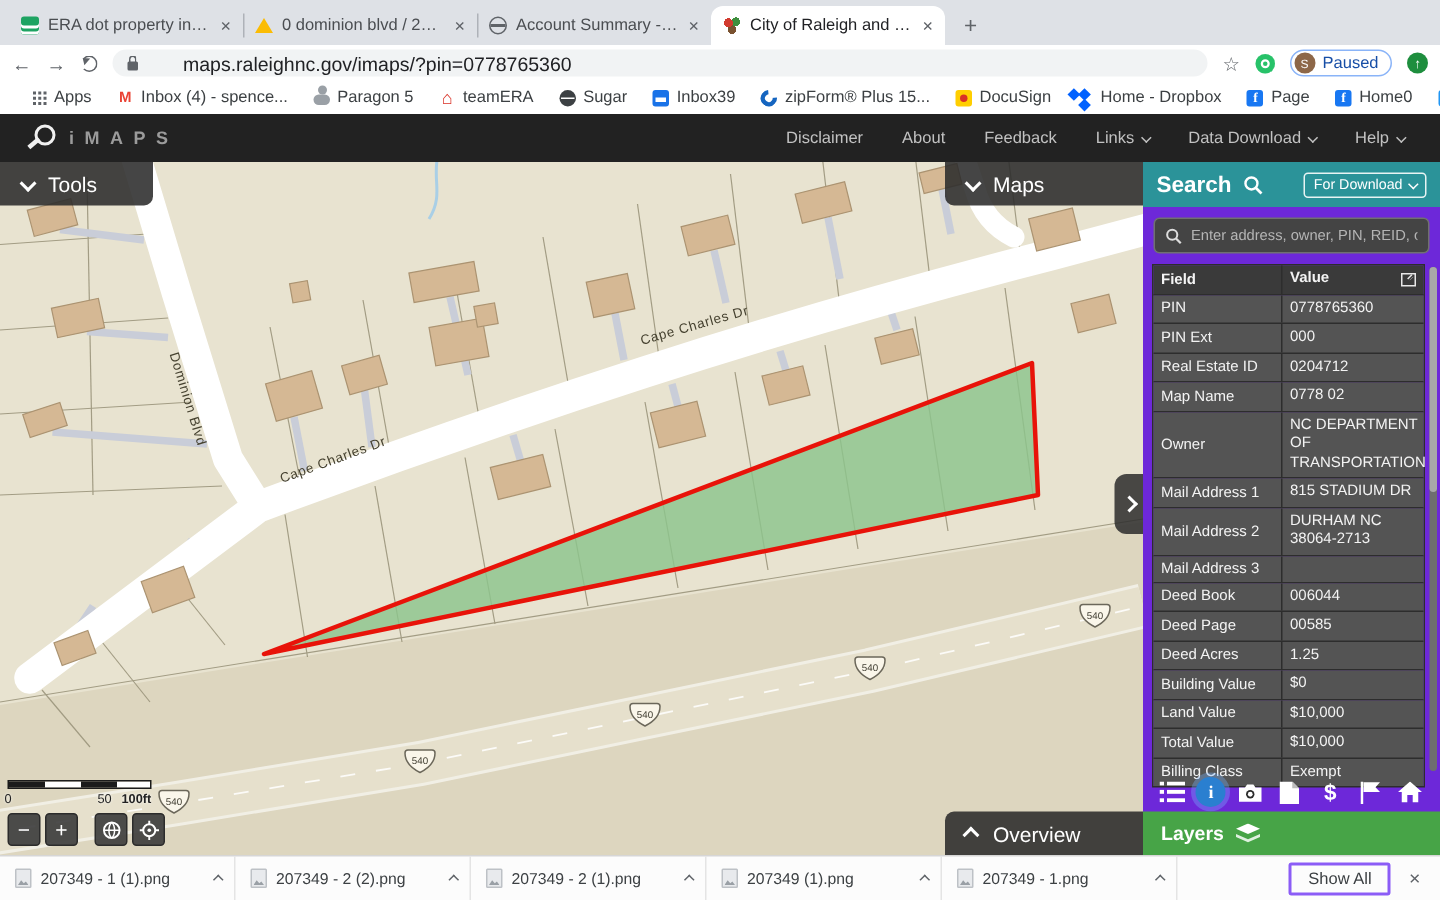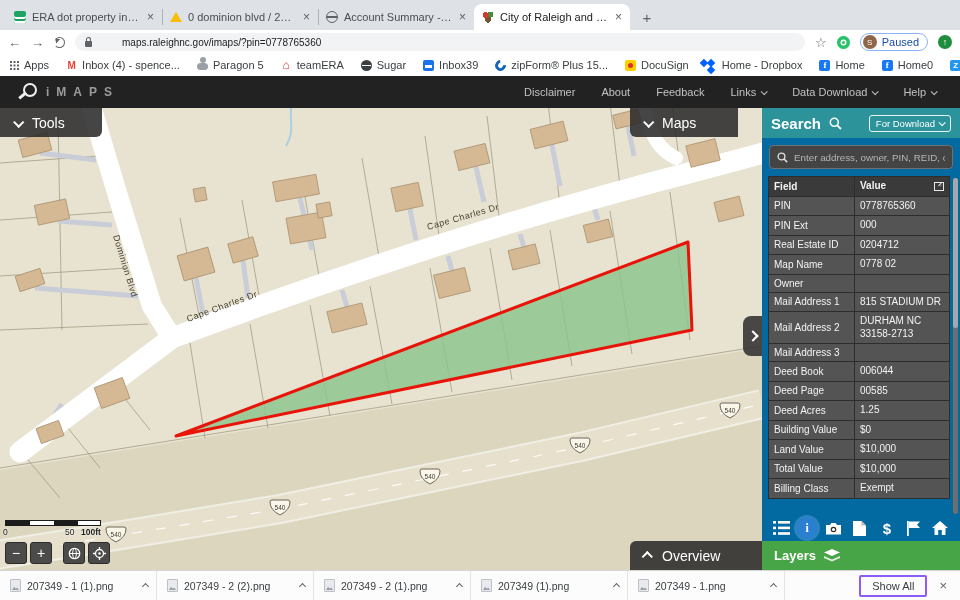--- a/index.html
+++ b/index.html
@@ -22,29 +22,29 @@
   .fav-globe::before { content:""; position:absolute; left:0; right:0; top:4px; height:1.5px; background:#5f6368; }
   .fav-imaps { background:radial-gradient(circle at 30% 35%, #d23b2f 0 3px, transparent 3px), radial-gradient(circle at 70% 30%, #3f8f3f 0 3px, transparent 3px), radial-gradient(circle at 50% 72%, #7a5230 0 3px, transparent 3px); }
 
   .urlbar { position:absolute; left:0; top:30px; width:960px; height:24px; background:#fff; display:flex; align-items:center; padding:0 8px; gap:10px; }
   .navbtn { font-size:13px; color:#5f6368; }
   .reload { width:11px; height:11px; border:1.7px solid #5f6368; border-radius:50%; border-left-color:transparent; position:relative; }
   .reload::after { content:""; position:absolute; left:-3px; top:-2px; border:3px solid transparent; border-right:4px solid #5f6368; transform:rotate(40deg); }
   .omnibox { flex:1; height:18px; background:#f1f3f4; border-radius:9px; display:flex; align-items:center; gap:6px; padding:0 10px; }
   .lock { width:7px; height:6px; background:#5f6368; border-radius:1px; position:relative; margin-top:3px; }
   .lock::before { content:""; position:absolute; left:1px; top:-4px; width:3px; height:4px; border:1.4px solid #5f6368; border-bottom:none; border-radius:3px 3px 0 0; }
-  .url-text { font-size:10px; color:#202124;padding-left:24px; }
+  .url-text { font-size:13px; color:#202124;padding-left:24px; }
   .star { font-size:13px; color:#5f6368; }
   .ext-dot { width:13px; height:13px; border-radius:50%; background:#27c269; box-shadow:inset 0 0 0 3.5px #27c269, inset 0 0 0 5px #fff; }
   .paused-pill { display:flex; align-items:center; gap:5px; border:1.5px solid #8ab4f8; border-radius:11px; padding:1px 8px 1px 2px; }
   .avatar { width:14px; height:14px; border-radius:50%; background:#8d6748; color:#fff; font-size:8px; display:flex; align-items:center; justify-content:center; }
   .paused-label { font-size:11px; color:#174ea6; }
   .update-dot { width:14px; height:14px; border-radius:50%; background:#1e8e3e; color:#fff; font-size:9px; display:flex; align-items:center; justify-content:center; }
 
-  .bookmarks { position:absolute; left:0; top:54px; width:832px; height:22px; background:#fff; display:flex; align-items:center; gap:17px; padding:0 10px; font-size:11px; color:#3c4043; }
+  .bookmarks { position:absolute; left:0; top:54px; width:832px; height:22px; background:#fff; display:flex; align-items:center; gap:17px; padding:0 22px; font-size:11px; color:#3c4043; }
   .bm { display:flex; align-items:center; gap:5px; white-space:nowrap; }
   .bm-ic { width:11px; height:11px; position:relative; flex:0 0 auto; display:flex; align-items:center; justify-content:center; font-size:10px; }
   .ic-apps { width:9px; height:9px; }
   .ic-apps::before { content:""; position:absolute; left:0; top:0; width:2px; height:2px; background:#5f6368; box-shadow:3.5px 0 0 #5f6368,7px 0 0 #5f6368,0 3.5px 0 #5f6368,3.5px 3.5px 0 #5f6368,7px 3.5px 0 #5f6368,0 7px 0 #5f6368,3.5px 7px 0 #5f6368,7px 7px 0 #5f6368; }
   .ic-gmail::after { content:"M"; color:#ea4335; font-weight:bold; font-size:10px; }
   .ic-cloud { width:12px; height:7px; background:#9aa0a6; border-radius:5px; margin-top:3px; }
   .ic-cloud::before { content:""; position:absolute; left:3px; top:-3px; width:6px; height:6px; background:#9aa0a6; border-radius:50%; }
   .ic-house::after { content:"⌂"; color:#d93025; font-size:12px; font-weight:bold; }
   .ic-globe-dk { width:11px; height:11px; background:#3c4043; border-radius:50%; }
   .ic-globe-dk::before { content:""; position:absolute; left:1px; right:1px; top:5px; height:1.3px; background:#fff; }
@@ -72,36 +72,36 @@
   .chev.down { transform:rotate(45deg) translateY(-1px); }
   .chev.up { transform:rotate(-135deg) translateY(-1px); }
   .chev.big { width:8px; height:8px; border-width:2.3px; }
 
   
   .content { position:absolute; left:0; top:108px; width:960px; height:462px; }
   .mapwrap { position:absolute; left:0; top:0; width:762px; height:462px; overflow:hidden; }
   svg text { font-family:"Liberation Sans", sans-serif; }
   .mapbar { position:absolute; height:29px; background:rgba(43,43,43,0.88); color:#fff; display:flex; align-items:center; gap:10px; font-size:14px; padding:0 14px; z-index:5; }
   .bar-tools { left:0; top:0; width:102px; border-radius:0 0 6px 0; }
-  .bar-maps { left:630px; top:0; width:108px; border-radius:0 0 0 6px;text-align:right; }
+  .bar-maps { left:630px; top:0; width:132px; border-radius:0 0 0 6px;text-align:right; }
   .bar-overview { left:630px; top:433px; width:147px; border-radius:6px 0 0 0; }
   .edge-tab { position:absolute; right:0; top:208px; width:19px; height:40px; background:rgba(43,43,43,0.85); border-radius:8px 0 0 8px; display:flex; align-items:center; justify-content:center; z-index:5; }
 
   .scalebar { position:absolute; left:5px; top:412px; z-index:5; }
   .scale-seg { width:96px; height:6px; border:1px solid #1b1b1b; background:repeating-linear-gradient(90deg,#1b1b1b 0 24px,#ffffff 24px 48px); }
   .scale-labels { position:relative; width:120px; height:10px; font-size:8.5px; color:#222; text-shadow:0 0 2px #fff; }
   .scale-labels span { position:absolute; top:1px; }
   .sl0 { left:-2px; } .sl1 { left:60px; } .sl2 { left:76px; font-weight:bold; }
 
   .mapbtns { position:absolute; left:5px; top:434px; display:flex; gap:3px; z-index:5; }
   .mbtn { width:22px; height:22px; background:rgba(62,62,62,0.92); border:1px solid #2c2c2c; border-radius:3px; color:#fff; font-size:14px; display:flex; align-items:center; justify-content:center; }
   .mbtn.gap { margin-left:8px; }
 
   
-  .panel { position:absolute; right:0; top:0; width:198px; height:462px; background:#0369a1; z-index:6; }
+  .panel { position:absolute; right:0; top:0; width:198px; height:462px; background:#6d28d9; z-index:6; }
   .searchhead { height:30px; background:#2b9399; display:flex; align-items:center; gap:8px; padding:0 9px; }
   .searchhead .title { color:#fff; font-weight:bold; font-size:15px; }
   .mode-btn { margin-left:auto; border:1px solid #e8f4f4; border-radius:3px; color:#fff; font-size:9.5px; padding:2px 6px; display:flex; align-items:center; gap:4px; }
   .searchrow { padding:7px 7px 5px 7px; }
   .searchbox { height:24px; background:#444444; border:1px solid #707070; border-radius:4px; display:flex; align-items:center; gap:6px; padding:0 7px; }
   .searchbox input { flex:1; background:transparent; border:none; outline:none; color:#ddd; font-size:9.8px; font-family:"Liberation Sans",sans-serif; }
   .searchbox input::placeholder { color:#b5b5b5; }
 
   .ptable { margin:2px 10px 0 6px; border:1px solid #2d2d2d; font-size:10px; color:#f3f3f3; }
   .prow { display:flex; border-bottom:1px solid #2d2d2d; background:#545454; }
@@ -221,21 +221,21 @@
         <span>DocuSign</span>
       </div>
     <div class="bm">
         <span class="bm-ic">
           <span class="ic-dropbox" style="display:block;"></span>
         </span>
         <span>Home - Dropbox</span>
       </div>
     <div class="bm">
         <span class="bm-ic ic-fb"></span>
-        <span>Home</span>
+        <span>Page</span>
       </div>
     <div class="bm">
         <span class="bm-ic ic-fb"></span>
         <span>Home0</span>
       </div>
     <div class="bm">
         <span class="bm-ic ic-zap"></span>
       </div>
 
   </div>
@@ -520,28 +520,29 @@
         <div class="prow">
             <div class="pcell pfield">Real Estate ID</div>
             <div class="pcell pvalue">0204712</div>
           </div>
         <div class="prow">
             <div class="pcell pfield">Map Name</div>
             <div class="pcell pvalue">0778 02</div>
           </div>
         <div class="prow">
             <div class="pcell pfield">Owner</div>
+            <div class="pcell pvalue">NC DEPARTMENT OF TRANSPORTATION</div>
           </div>
         <div class="prow">
             <div class="pcell pfield">Mail Address 1</div>
             <div class="pcell pvalue">815 STADIUM DR</div>
           </div>
         <div class="prow">
             <div class="pcell pfield">Mail Address 2</div>
-            <div class="pcell pvalue">DURHAM NC 33158-2713</div>
+            <div class="pcell pvalue">DURHAM NC 38064-2713</div>
           </div>
         <div class="prow">
             <div class="pcell pfield">Mail Address 3</div>
             <div class="pcell pvalue"></div>
           </div>
         <div class="prow">
             <div class="pcell pfield">Deed Book</div>
             <div class="pcell pvalue">006044</div>
           </div>
         <div class="prow">

